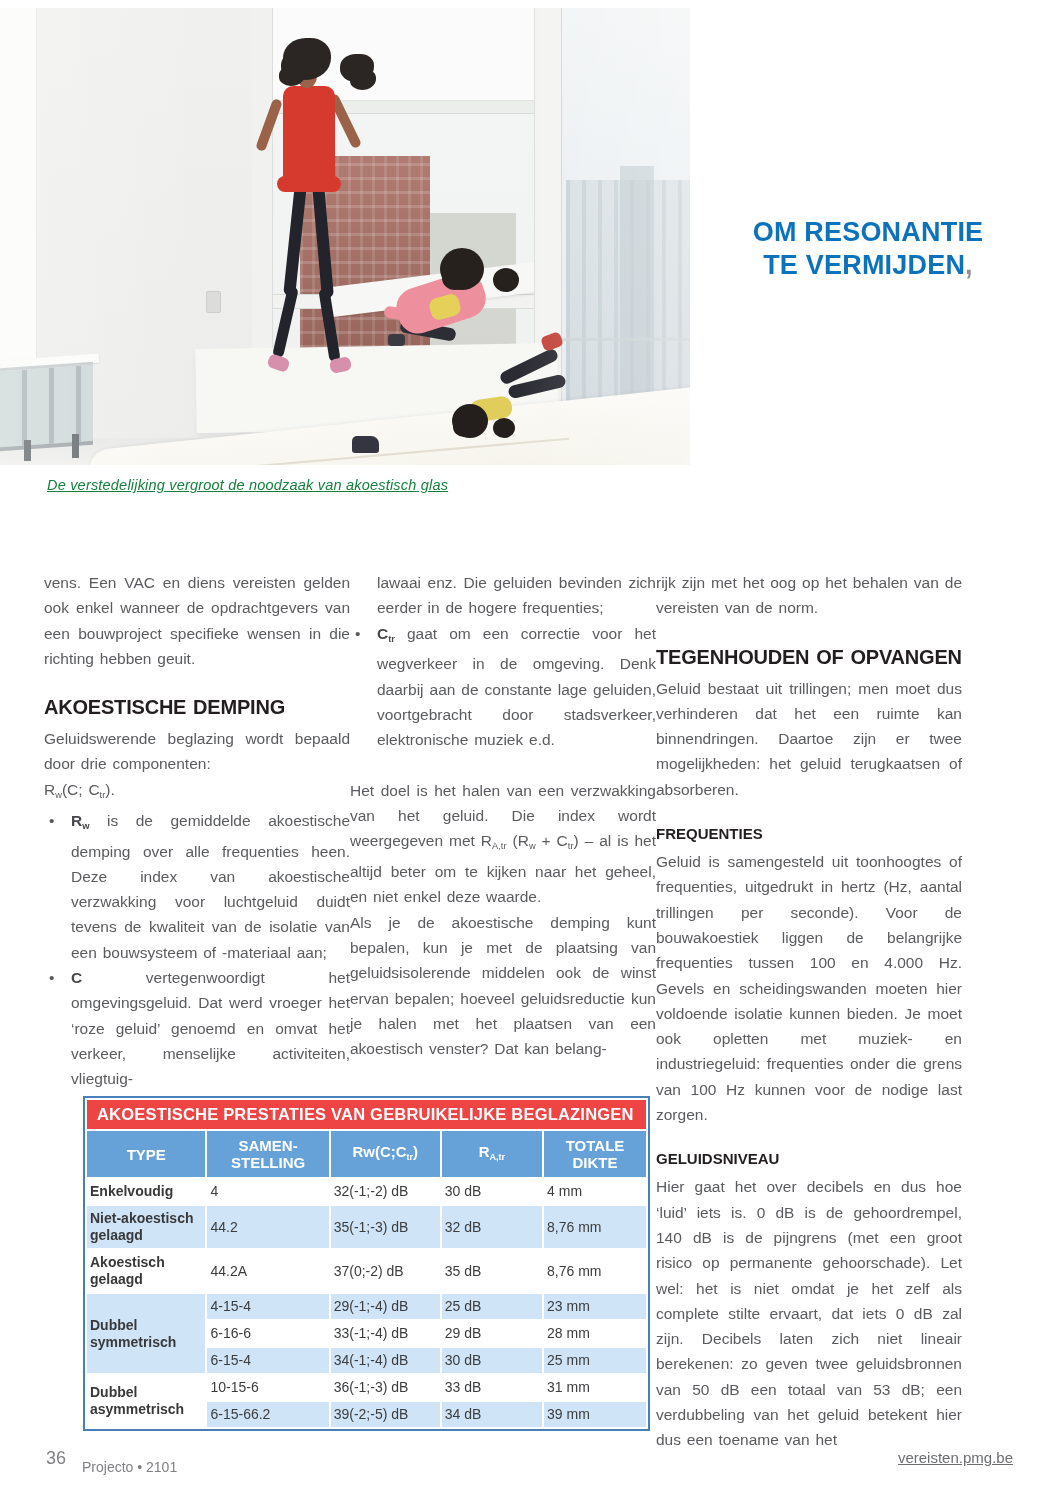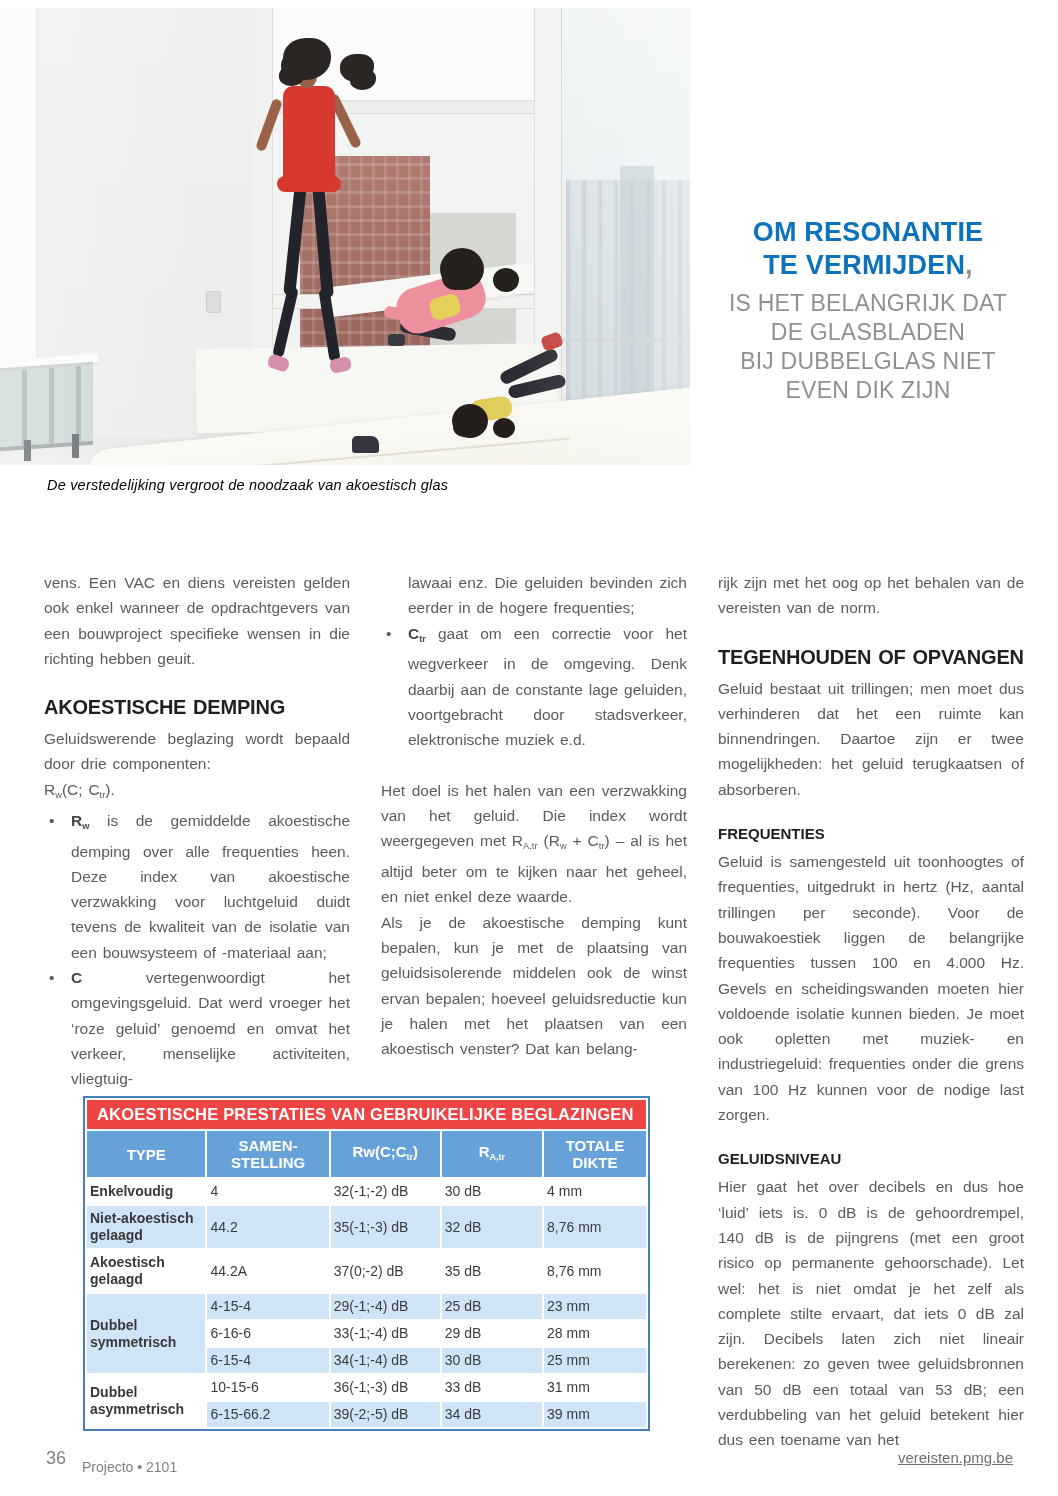--- a/index.html
+++ b/index.html
@@ -71,25 +71,25 @@
   .ph-sneaker{left:352px;top:428px;width:27px;height:17px;background:#343541;border-radius:5px 8px 3px 3px;}
   .ph-glow{left:0;top:0;width:690px;height:457px;background:linear-gradient(90deg,rgba(255,255,255,.28),rgba(255,255,255,0) 30%,rgba(255,255,255,0) 75%,rgba(255,255,255,.30));}
 
   
   .pullquote{position:absolute;left:698px;top:216px;width:340px;text-align:center;}
   .pq-bold{color:#0d72bc;font-weight:bold;font-size:27px;line-height:33px;letter-spacing:.2px;}
   .pq-comma{color:#8e9093;}
   .pq-rest{color:#8e9093;font-size:23px;line-height:29px;margin-top:7px;letter-spacing:.2px;}
 
   
-  .caption{position:absolute;left:47px;top:477px;font-size:14.5px;font-style:italic;color:#000000;letter-spacing:.2px;}
+  .caption{position:absolute;left:47px;top:477px;font-size:14.5px;font-style:italic;color:#15803d;letter-spacing:.2px;text-decoration:underline;}
 
   
   .columns{position:absolute;left:44px;top:570px;width:980px;display:grid;
-           grid-template-columns:306px 306px 306px;column-gap:31px;
+           grid-template-columns:306px 306px 306px;
            font-size:15.5px;line-height:25.3px;color:#5a5b5e;word-spacing:1.5px;}
   .columns p{margin:0;text-align:justify;}
   .columns p.gap{margin-top:25px;}
   .columns h2{margin:24px 0 7px;font-size:20px;line-height:24px;color:#221e1f;letter-spacing:-.2px;white-space:nowrap;}
   .columns h3{margin:22px 0 6px;font-size:15px;line-height:19px;color:#221e1f;}
   .columns .li{position:relative;padding-left:27px;text-align:justify;}
   .columns .li .bullet{position:absolute;left:5px;top:0;}
   .columns .li-cont{padding-left:27px;text-align:justify;}
   .columns b{font-weight:bold;color:#46474a;}
   .columns sub, .glz sub{font-size:60%;vertical-align:-0.28em;letter-spacing:0;}
@@ -165,21 +165,20 @@
     <div class="ph-k2-leg2"></div>
     <div class="ph-k2-shoe"></div>
     <div class="ph-k2-body"></div>
     <div class="ph-k2-hair"></div>
     <div class="ph-sneaker"></div>
     <div class="ph-glow"></div>
   </div>
 
   <div class="pullquote">
     <div class="pq-bold"><span>OM RESONANTIE</span><br><span>TE VERMIJDEN</span><span class="pq-comma">,</span></div>
-    <div class="pq-rest">IS HET BELANGRIJK DAT<br>DE GLASBLADEN<br>BIJ DUBBELGLAS NIET<br>EVEN DIK ZIJN</div>
   </div>
 
   <div class="caption">De verstedelijking vergroot de noodzaak van akoestisch glas</div>
 
   <div class="columns">
     <div>
         <p>vens. Een VAC en diens vereisten gelden ook enkel wanneer de opdrachtgevers van een bouwproject specifieke wensen in die richting hebben geuit.</p>
         <h2>AKOESTISCHE DEMPING</h2>
         <p>Geluidswerende beglazing wordt bepaald door drie componenten:<br>R<sub>w</sub>(C; C<sub>tr</sub>).</p>
         <div class="li">

